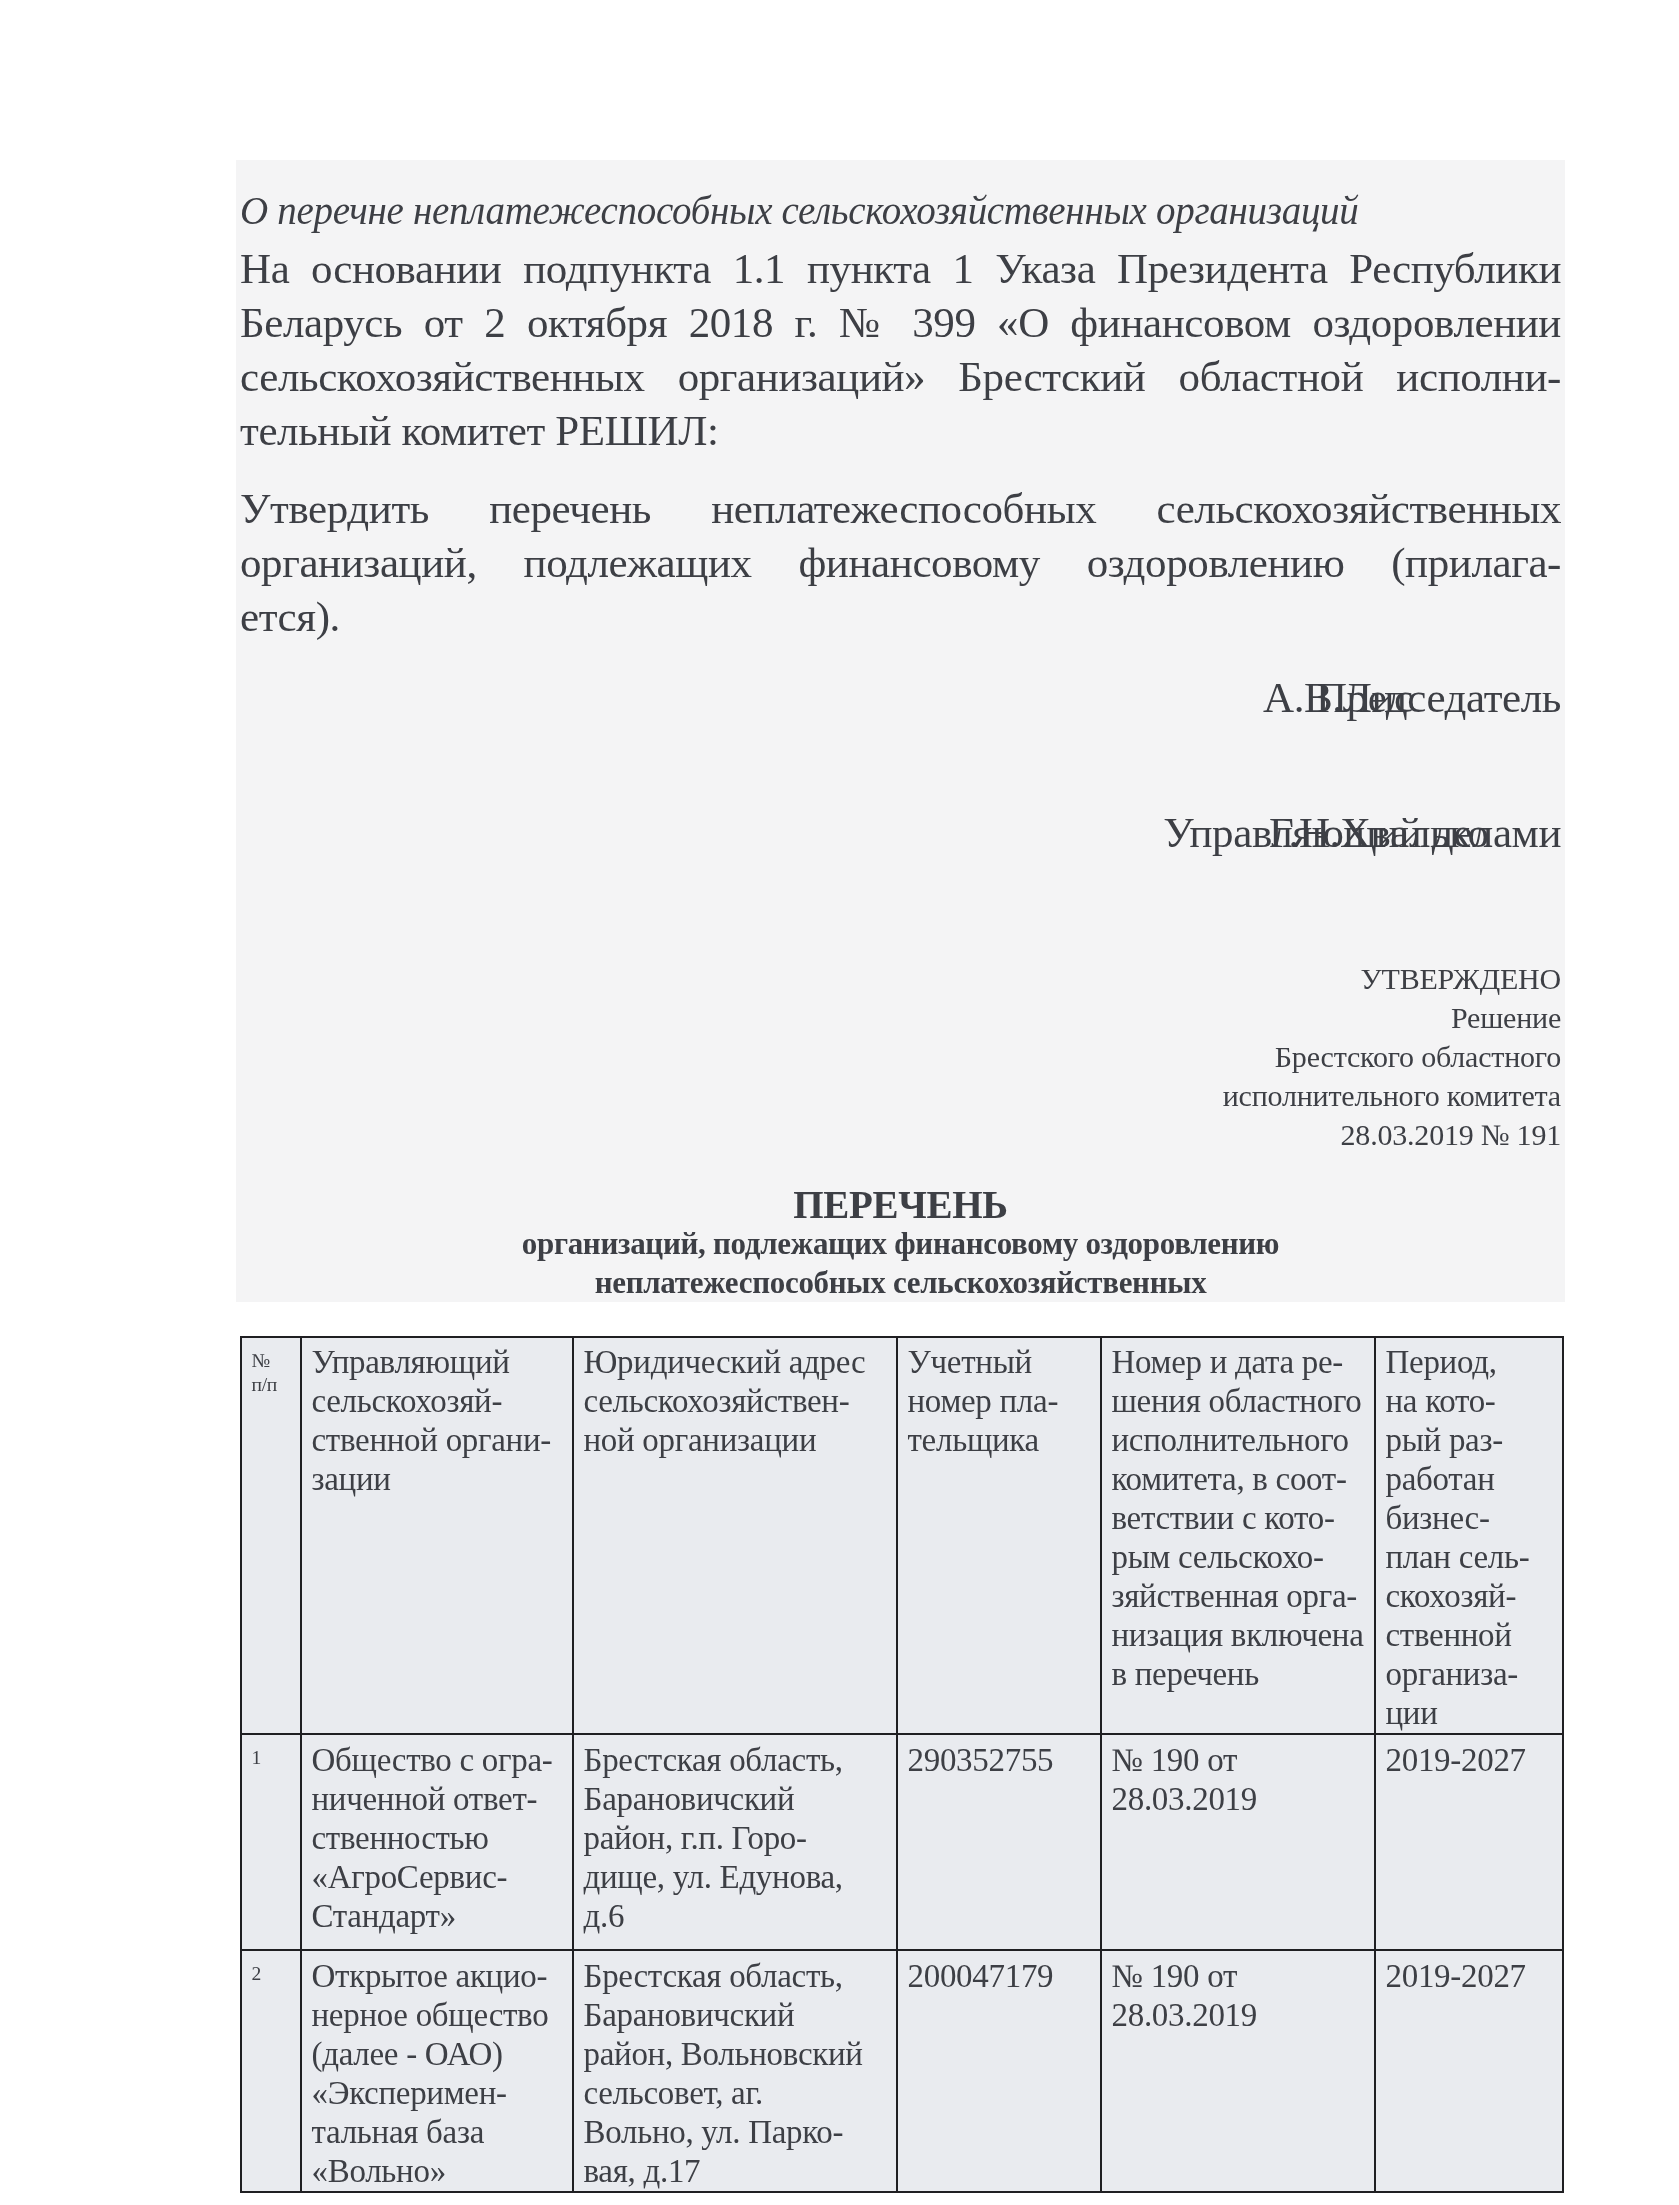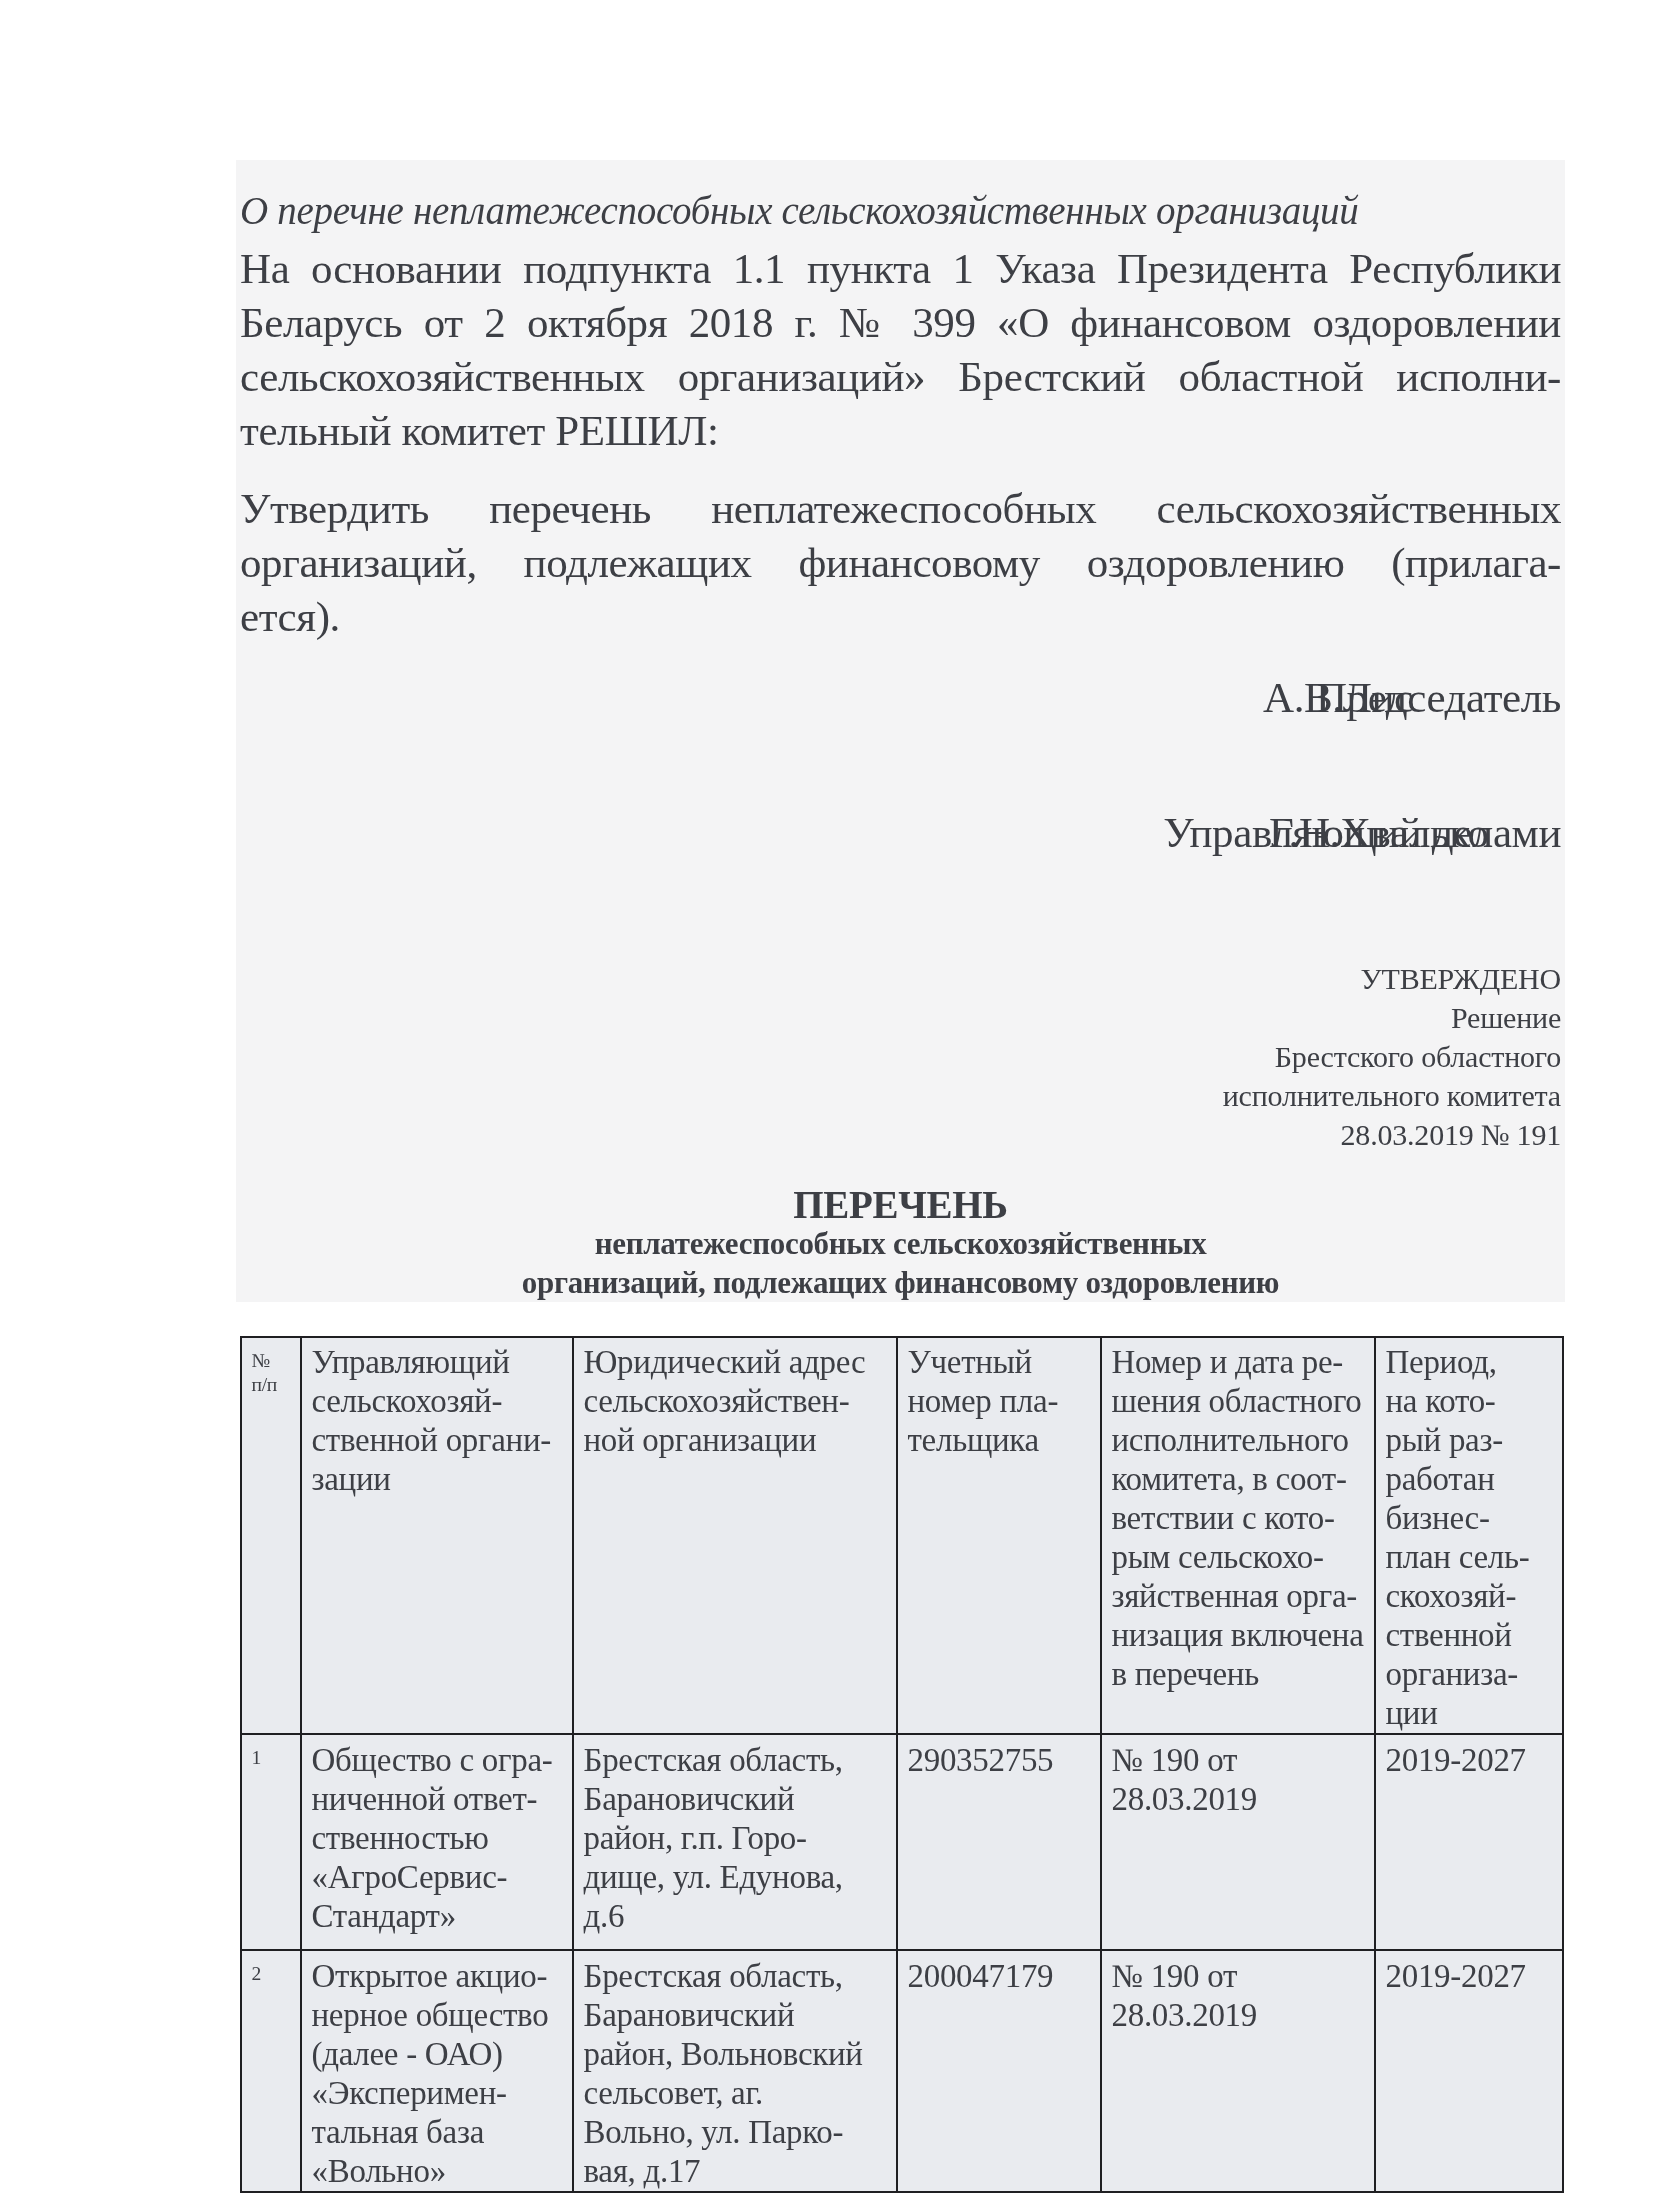--- a/index.html
+++ b/index.html
@@ -140,22 +140,22 @@
 <div class="approved">
   <div>УТВЕРЖДЕНО</div>
   <div>Решение</div>
   <div>Брестского областного</div>
   <div>исполнительного комитета</div>
   <div>28.03.2019  № 191</div>
 </div>
 
 <div class="list-title">
   <div class="t-main">ПЕРЕЧЕНЬ</div>
+  <div>организаций, подлежащих финансовому оздоровлению</div>
   <div>неплатежеспособных сельскохозяйственных</div>
-  <div>организаций, подлежащих финансовому оздоровлению</div>
 </div>
 
 <table class="orgs">
   <colgroup>
     <col style="width:60px">
     <col style="width:272px">
     <col style="width:324px">
     <col style="width:204px">
     <col style="width:274px">
     <col style="width:188px">

